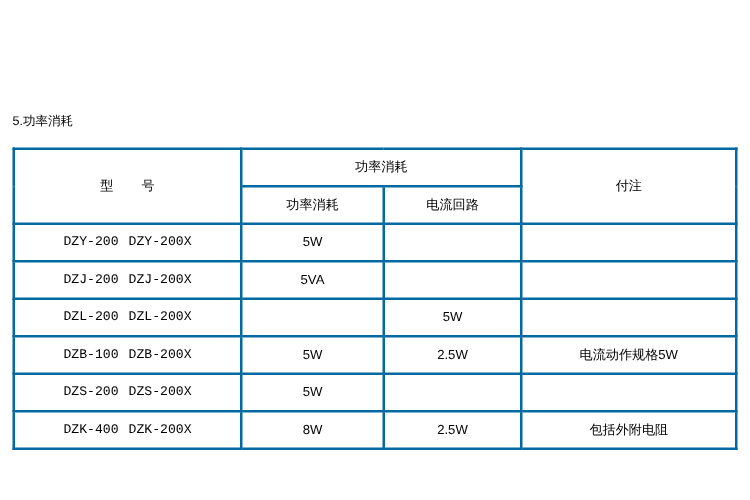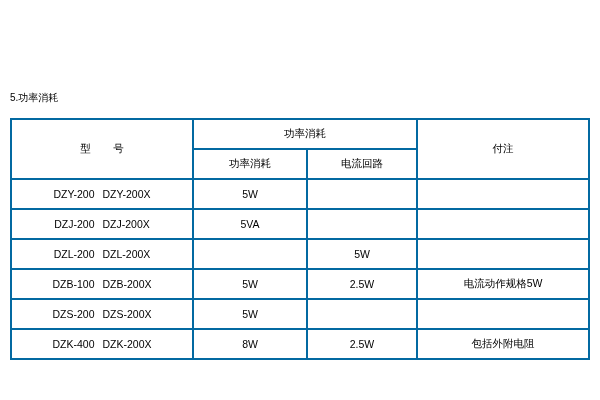--- a/index.html
+++ b/index.html
@@ -56,20 +56,21 @@
   .col-curr { width: 110px; }
   .col-note { width: 172px; }
 
   .model-cell {
     display: flex;
     justify-content: center;
     align-items: center;
     gap: 8px;
     padding: 0 6px;
     white-space: nowrap;
+    font-family: Liberation Mono, monospace;
   }
   .model-head {
     letter-spacing: 6px;
     padding-left: 6px;
   }
   .hdr-row1 td { height: 27px; }
   .hdr-row2 td { height: 27px; }
 </style>
 </head>
 <body>

